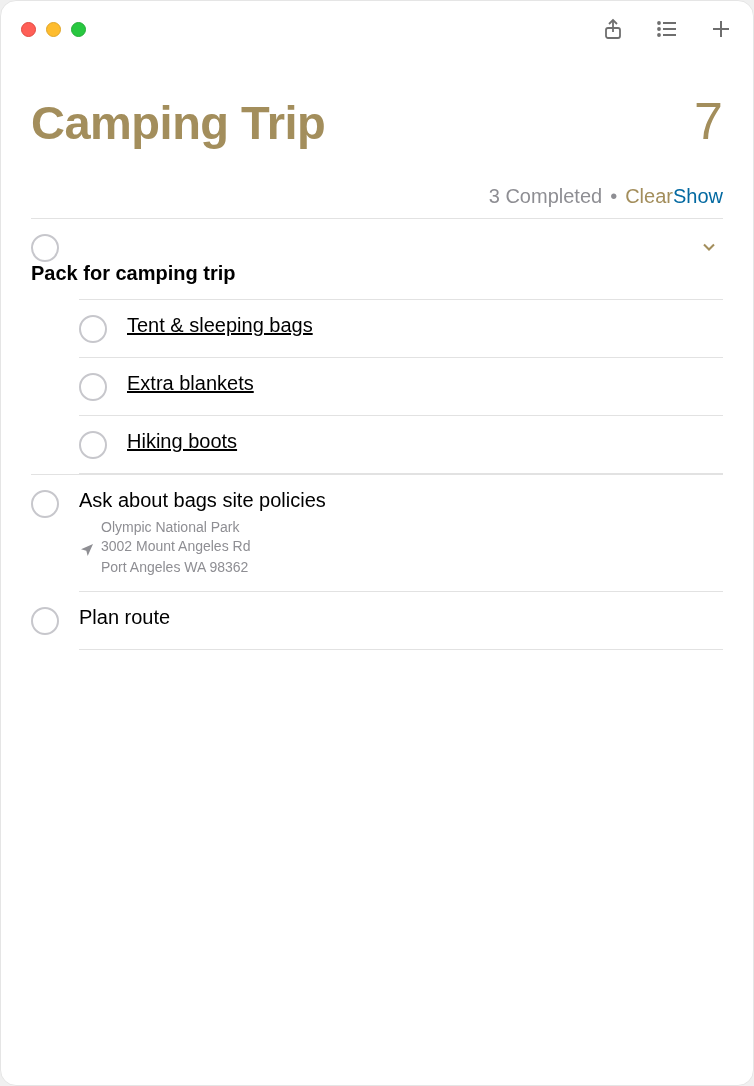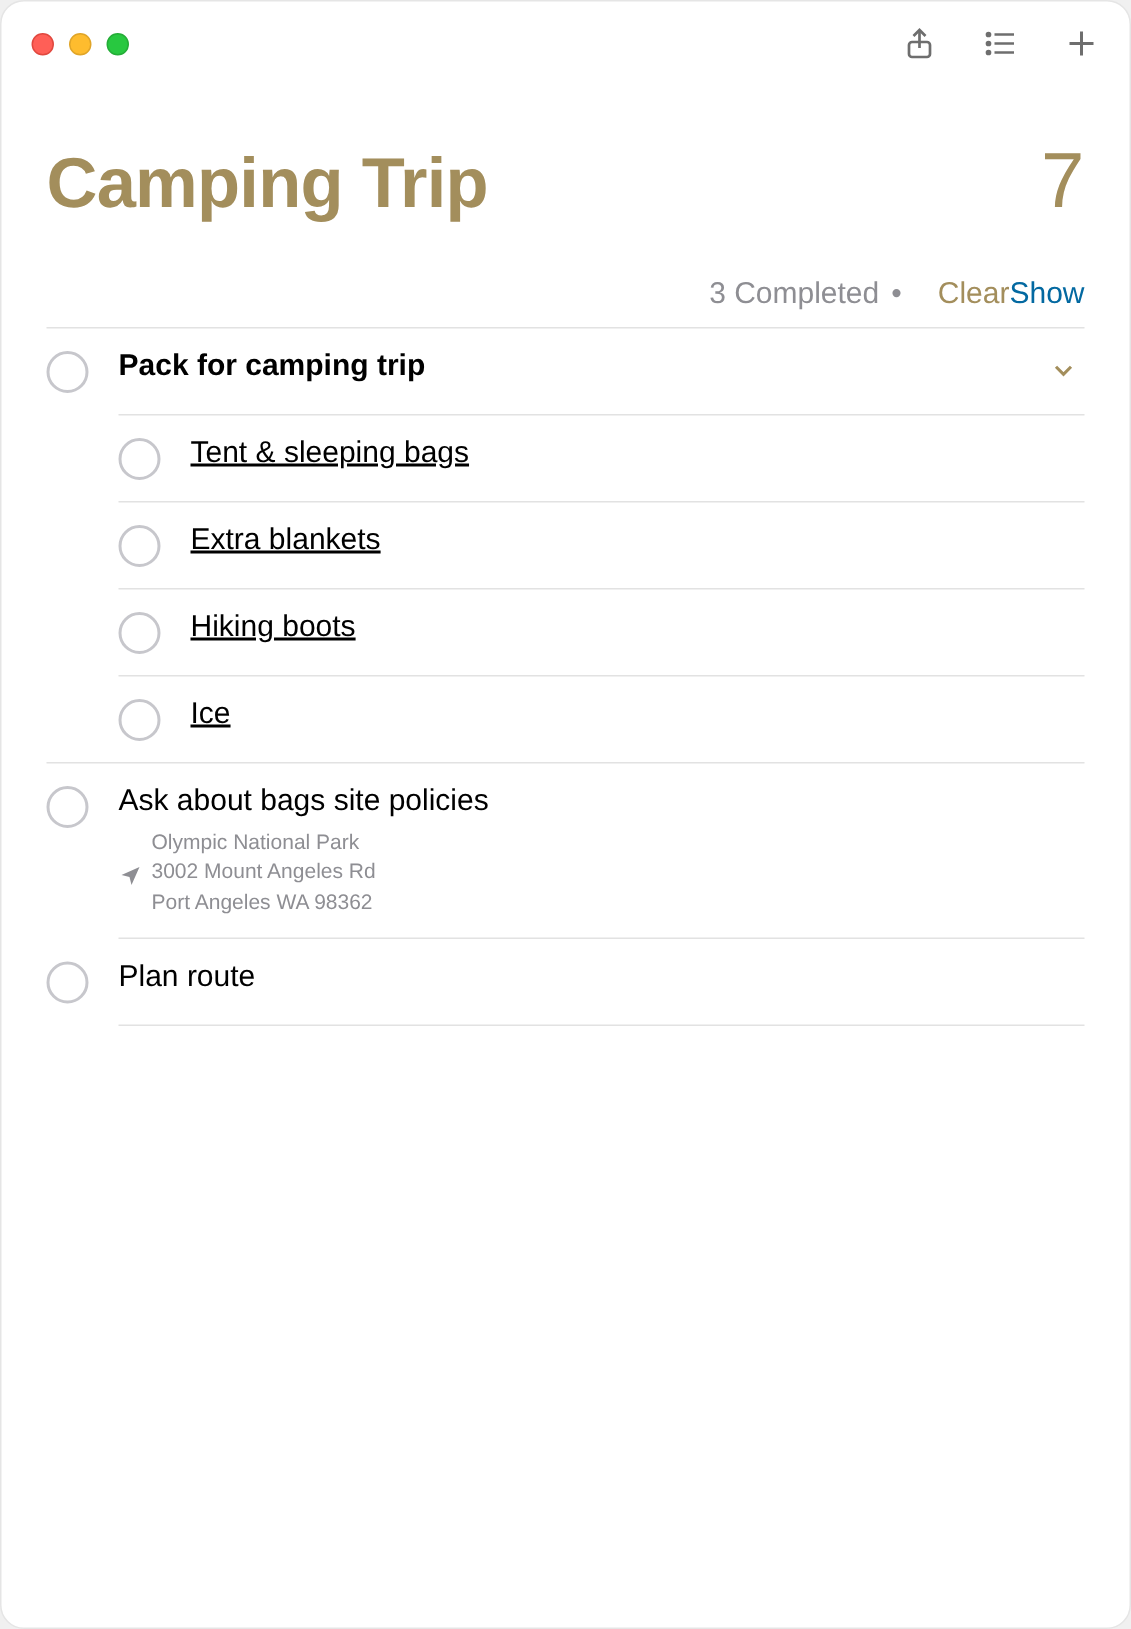--- a/index.html
+++ b/index.html
@@ -91,21 +91,20 @@
     }
     .completed-text {
       color: #8e8e93;
     }
     .separator-dot {
       color: #8e8e93;
     }
     .clear-link {
       color: #a38e5c;
       cursor: pointer;
-      margin-left: 16px;
     }
     .show-link {
       color: #0369a1;
       cursor: pointer;
     }
     .list {
       padding: 0 30px;
     }
     .divider {
       border: none;
@@ -113,20 +112,21 @@
       margin: 0;
     }
     .item-row {
       display: flex;
       align-items: flex-start;
       padding: 14px 0;
       position: relative;
     }
     .item-row.has-chevron {
       padding-right: 34px;
+      flex-direction: column;
     }
     .checkbox {
       width: 28px;
       height: 28px;
       border: 2px solid #c7c7cc;
       border-radius: 50%;
       flex-shrink: 0;
       margin-right: 20px;
       margin-top: 1px;
       cursor: pointer;
@@ -255,24 +255,20 @@
       <div class="item-row">
         <div class="checkbox"></div>
         <div class="item-content item-title">Extra blankets</div>
       </div>
       <hr class="divider">
       <div class="item-row">
         <div class="checkbox"></div>
         <div class="item-content item-title">Hiking boots</div>
       </div>
       <hr class="divider">
-      <div class="item-row">
-        <div class="checkbox"></div>
-        <div class="item-content item-title">Ice</div>
-      </div>
     </div>
 
     <hr class="divider">
 
     <div class="item-row">
       <div class="checkbox"></div>
       <div class="item-content">
         <div class="item-title">Ask about bags site policies</div>
         <div class="item-details">
           <div class="detail-line detail-indent">Olympic National Park</div>

